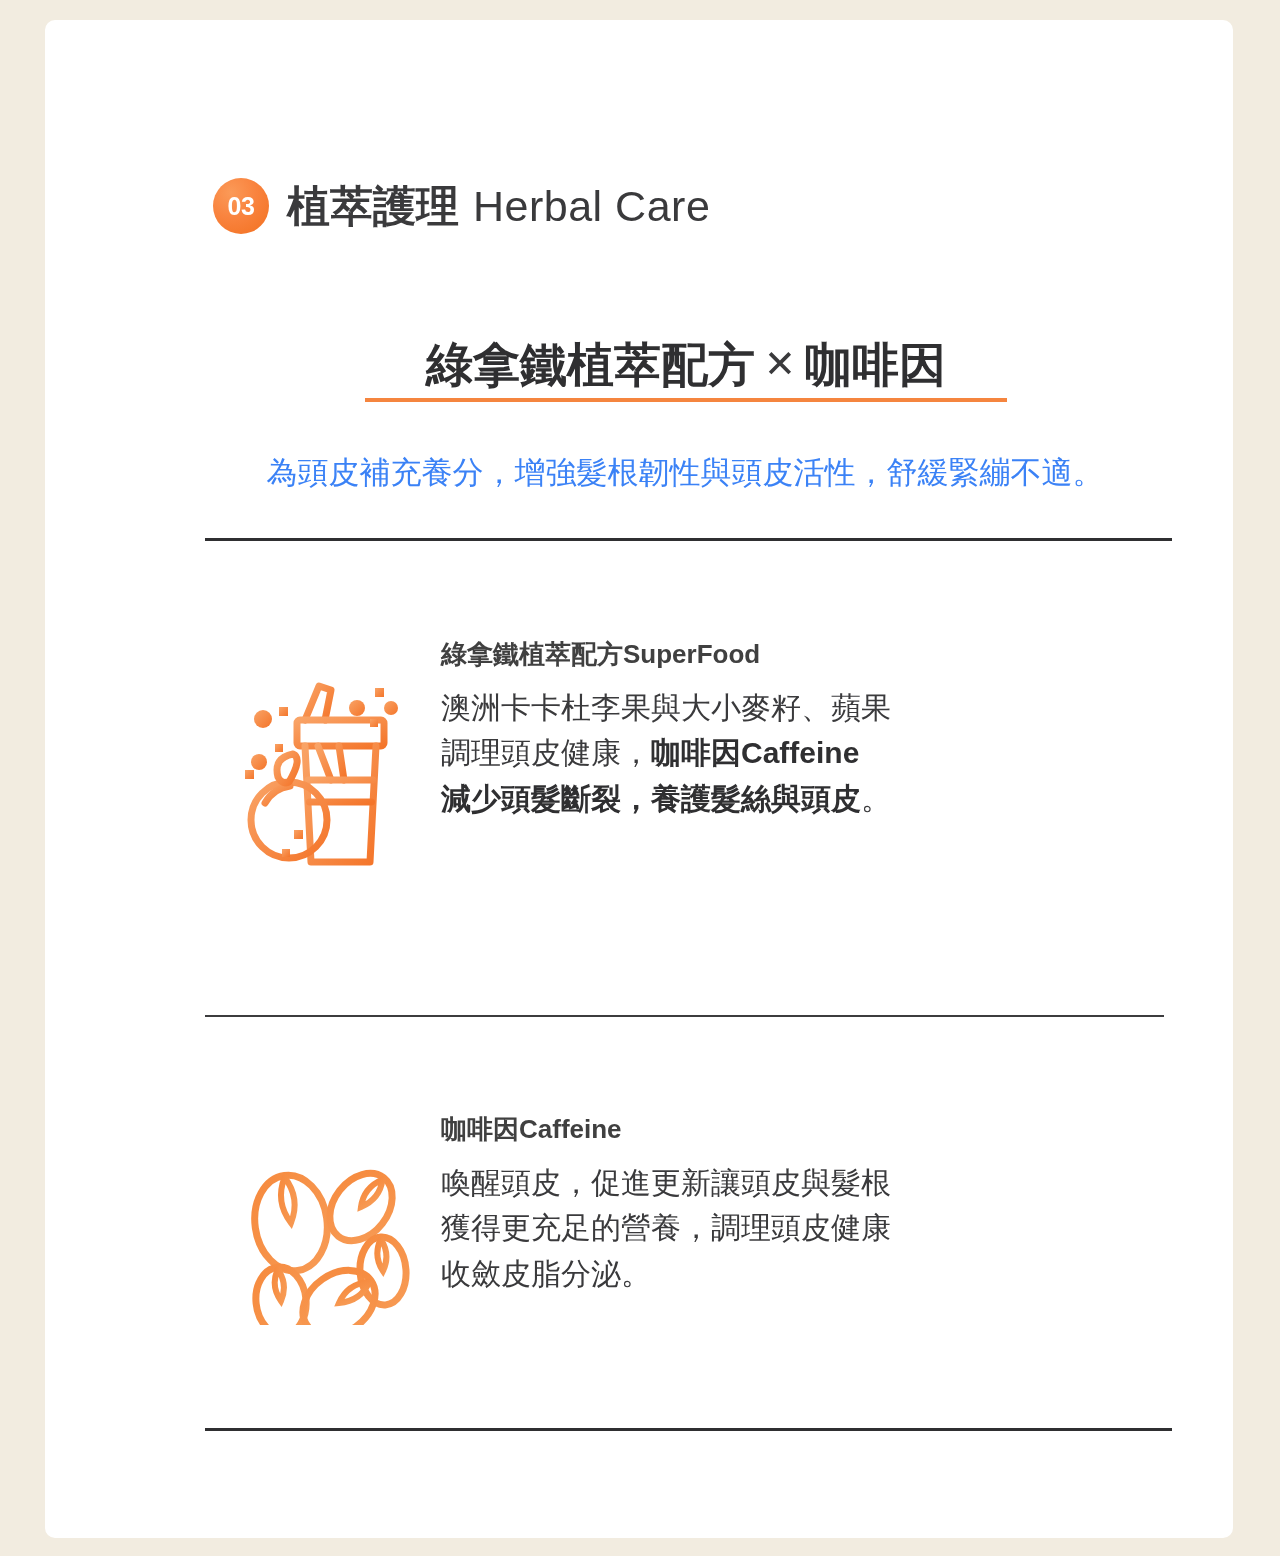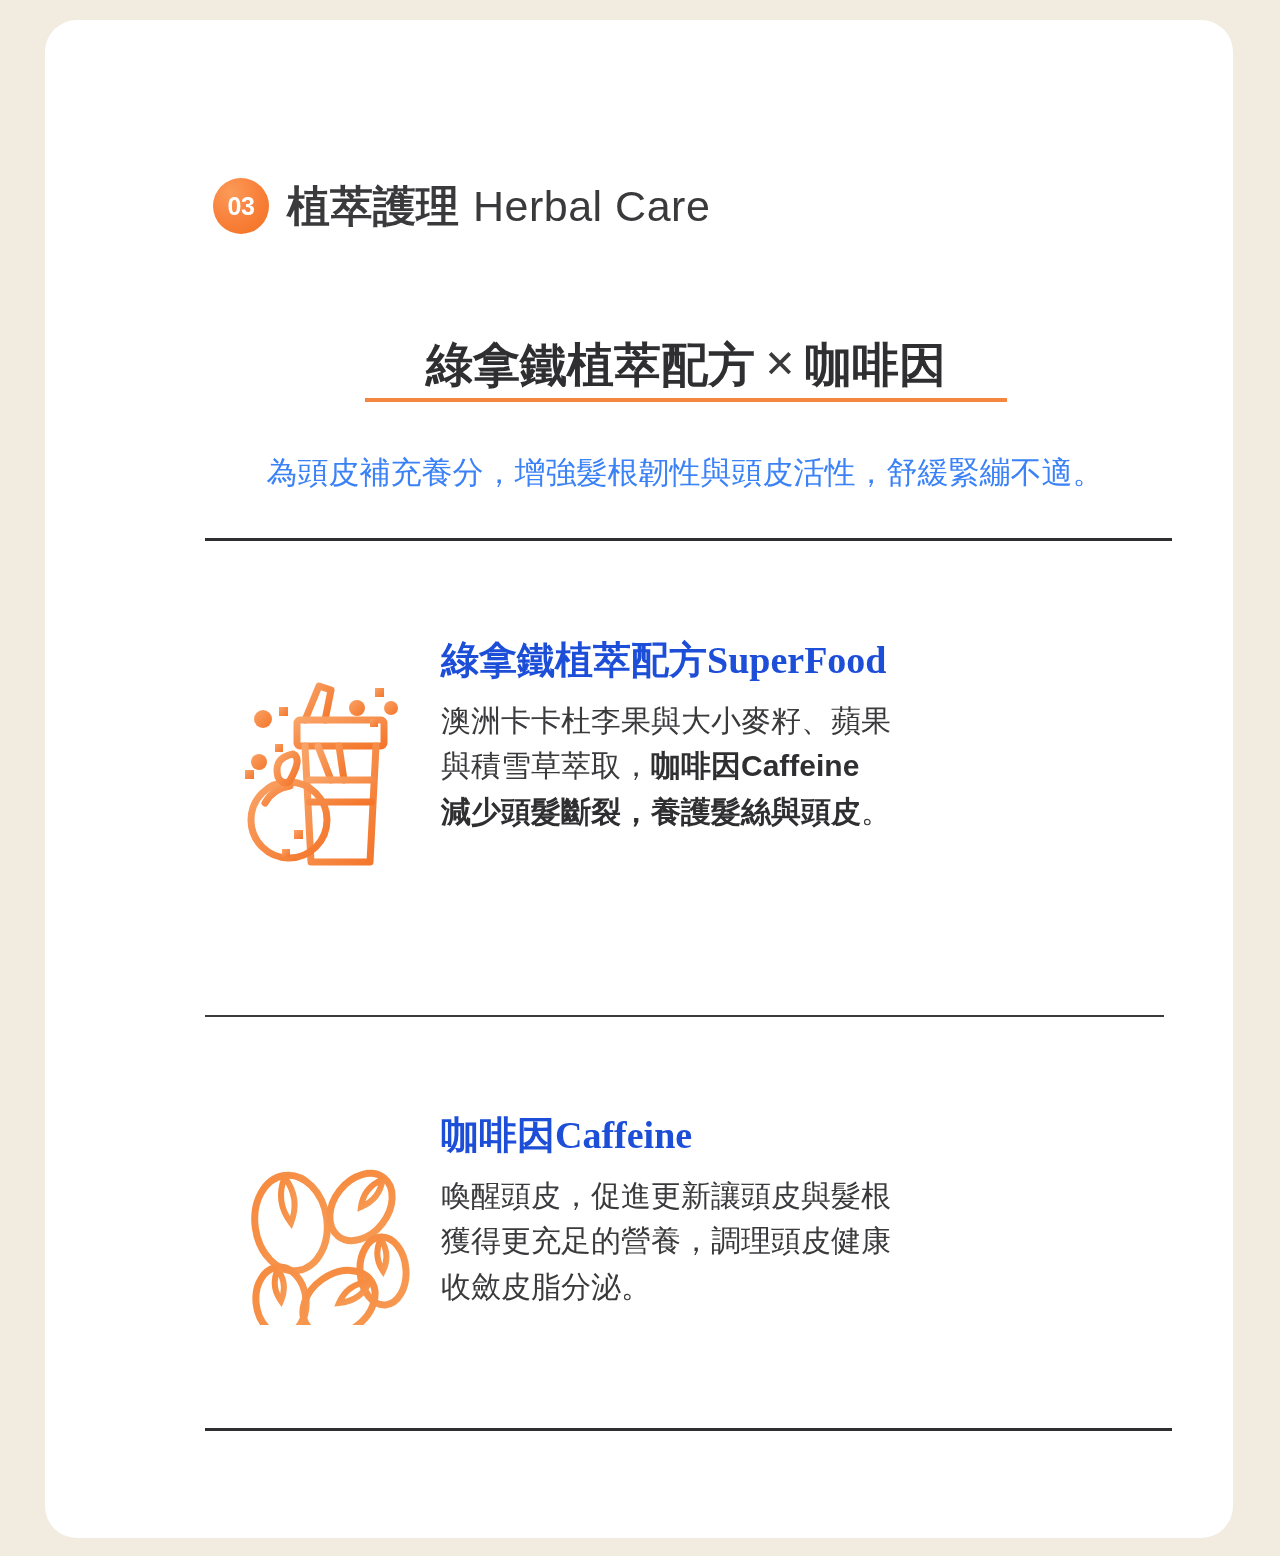--- a/index.html
+++ b/index.html
@@ -15,21 +15,21 @@
     overflow: hidden;
   }
 
   .page-card {
     position: absolute;
     left: 45px;
     top: 20px;
     width: 1188px;
     height: 1518px;
     background: #ffffff;
-    border-radius: 32px;
+    border-radius: 10px;
   }
 
   
   .header {
     position: absolute;
     left: 168px;
     top: 158px;
     display: flex;
     align-items: center;
     gap: 18px;
@@ -138,27 +138,26 @@
     display: flex;
     justify-content: center;
     align-items: flex-start;
   }
   .feature-1 .feature-icon { padding-top: 32px; }
   .feature-2 .feature-icon { padding-top: 40px; }
 
   .feature-body { flex: 1 1 auto; }
 
   .feature-title {
-    font-size: 38px;
-    font-weight: bold;
-    color: #1d4ed8;
+    font-size: 26px;
+    font-weight: bold;
+    color: #404040;
     line-height: 1.1;
     margin-bottom: 16px;
     white-space: nowrap;
-    font-family: Liberation Serif, serif;
   }
 
   .feature-text {
     font-size: 30px;
     color: #3a3a3c;
     line-height: 1.52;
   }
   .feature-text .b { font-weight: bold; color: #2f2f31; }
   .feature-text .line { white-space: nowrap; }
 </style>
@@ -227,21 +226,21 @@
           <rect x="131" y="47" width="8" height="8"></rect>
           <rect x="55" y="158" width="9" height="9"></rect>
           <rect x="43" y="177" width="8" height="8"></rect>
         </g>
       </svg>
     </div>
     <div class="feature-body">
       <div class="feature-title">綠拿鐵植萃配方SuperFood</div>
       <div class="feature-text">
         <div class="line"><span>澳洲卡卡杜李果與大小麥籽、蘋果</span></div>
-        <div class="line"><span>與積雪草萃取，</span><span class="b">咖啡因Caffeine</span></div>
+        <div class="line"><span>調理頭皮健康，</span><span class="b">咖啡因Caffeine</span></div>
         <div class="line"><span class="b">減少頭髮斷裂，養護髮絲與頭皮</span><span>。</span></div>
       </div>
     </div>
   </div>
 
   <div class="feature feature-2">
     <div class="feature-icon">
       <svg width="176" height="170" viewBox="0 0 176 170" fill="none">
         <defs>
           <linearGradient id="og2" x1="0" y1="0" x2="1" y2="1">

